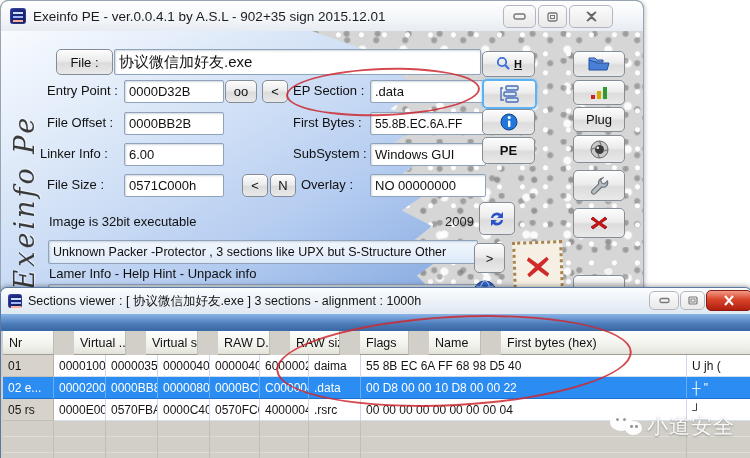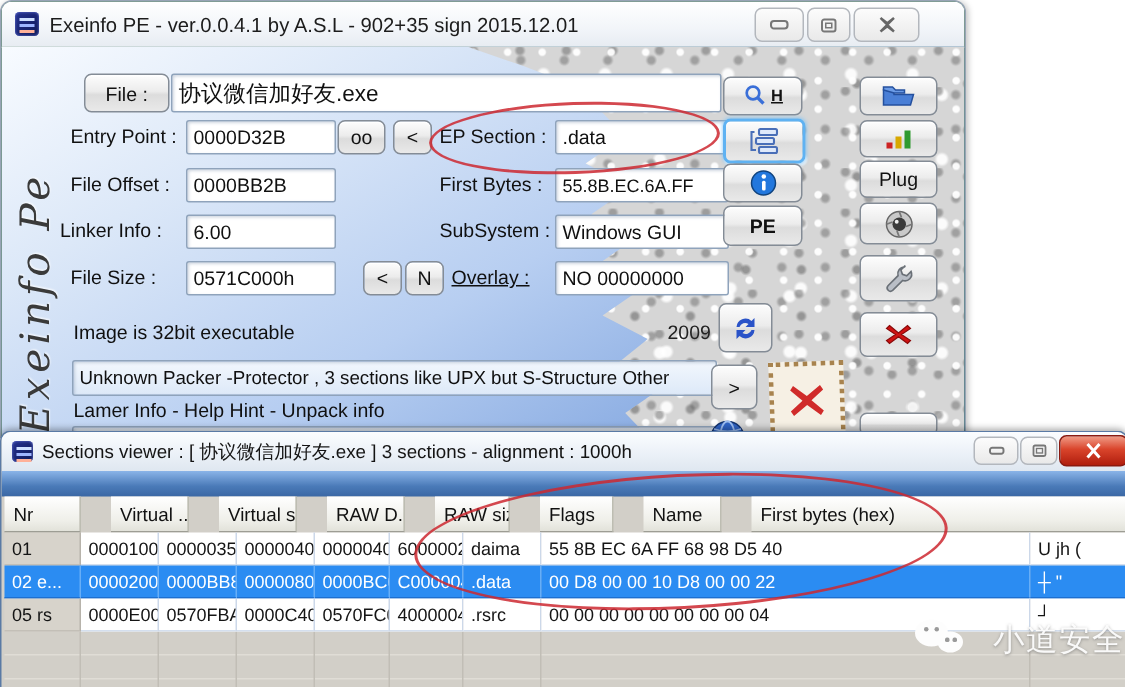--- a/index.html
+++ b/index.html
@@ -68,21 +68,21 @@
     padding-left:5px;white-space:nowrap;overflow:hidden;}
   .cell.nrcell{background:#d7d3cb;border-right:1px solid #b7b3ab;border-bottom:1px solid #c3bfb7;}
   .grow.sel .cell, .grow.sel .cell.nrcell{background:#2b8cf2;color:#fff;
     border-right:1px solid #67aef7;border-bottom:1px solid #1d6fd0;}
   #grid-empty{position:absolute;left:2px;top:133px;right:0;bottom:0;background:#d2cfc8;}
   #grid-empty .vline{position:absolute;top:0;bottom:0;width:1px;background:#c1beb6;}
   #grid-empty .hline{position:absolute;left:0;right:0;height:1px;background:#e0ddd6;}
 
   
   .redellipse{position:absolute;border:2.5px solid rgba(205,40,48,.85);border-radius:50%;z-index:6;pointer-events:none;}
-  #watermark{position:absolute;left:610px;top:412px;z-index:7;display:flex;align-items:center;gap:18px;
+  #watermark{position:absolute;left:610px;top:412px;z-index:7;display:flex;align-items:center;gap:3px;
     color:rgba(253,253,253,.95);font-size:21px;text-shadow:0 1px 2px rgba(90,90,90,.55);letter-spacing:1px;}
   .wxbub{position:relative;width:34px;height:26px;}
   .wxbub .b1{position:absolute;left:0;top:0;width:22px;height:18px;border-radius:50%;background:#fdfdfd;}
   .wxbub .b2{position:absolute;left:15px;top:8px;width:17px;height:14px;border-radius:50%;background:#fdfdfd;}
   .wxbub .e{position:absolute;width:3px;height:3px;border-radius:50%;background:#9a9a9a;}
 </style>
 </head>
 <body>
 
 <div id="screen">
@@ -156,21 +156,21 @@
       <div class="lbl" style="left:46px;top:146px;">File Size :</div>
       <div class="field" style="left:123px;top:143px;width:90px;height:21px;">
         <span>0571C000h</span>
       </div>
       <div class="btn" style="left:241px;top:143px;width:24px;height:21px;">
         <span>&lt;</span>
       </div>
       <div class="btn" style="left:269px;top:143px;width:24px;height:21px;">
         <span>N</span>
       </div>
-      <div class="lbl" style="left:300px;top:146px;text-decoration:underline;">Overlay :</div>
+      <div class="lbl" style="left:300px;top:146px;">Overlay :</div>
       <div class="field" style="left:369px;top:143px;width:106px;height:21px;">
         <span>NO  00000000</span>
       </div>
 
       <div class="lbl" style="left:48px;top:183px;">Image is 32bit executable</div>
       <div class="lbl" style="left:444px;top:183px;color:#222;">2009</div>
 
       <div class="field" style="left:47px;top:209px;width:420px;height:22px;font-size:12.5px;background:linear-gradient(#f0f6fd,#dcead9 200%);background:linear-gradient(#f2f7fd,#dde9f8);">
         <span>Unknown Packer -Protector , 3 sections  like UPX  but S-Structure Other</span>
       </div>

